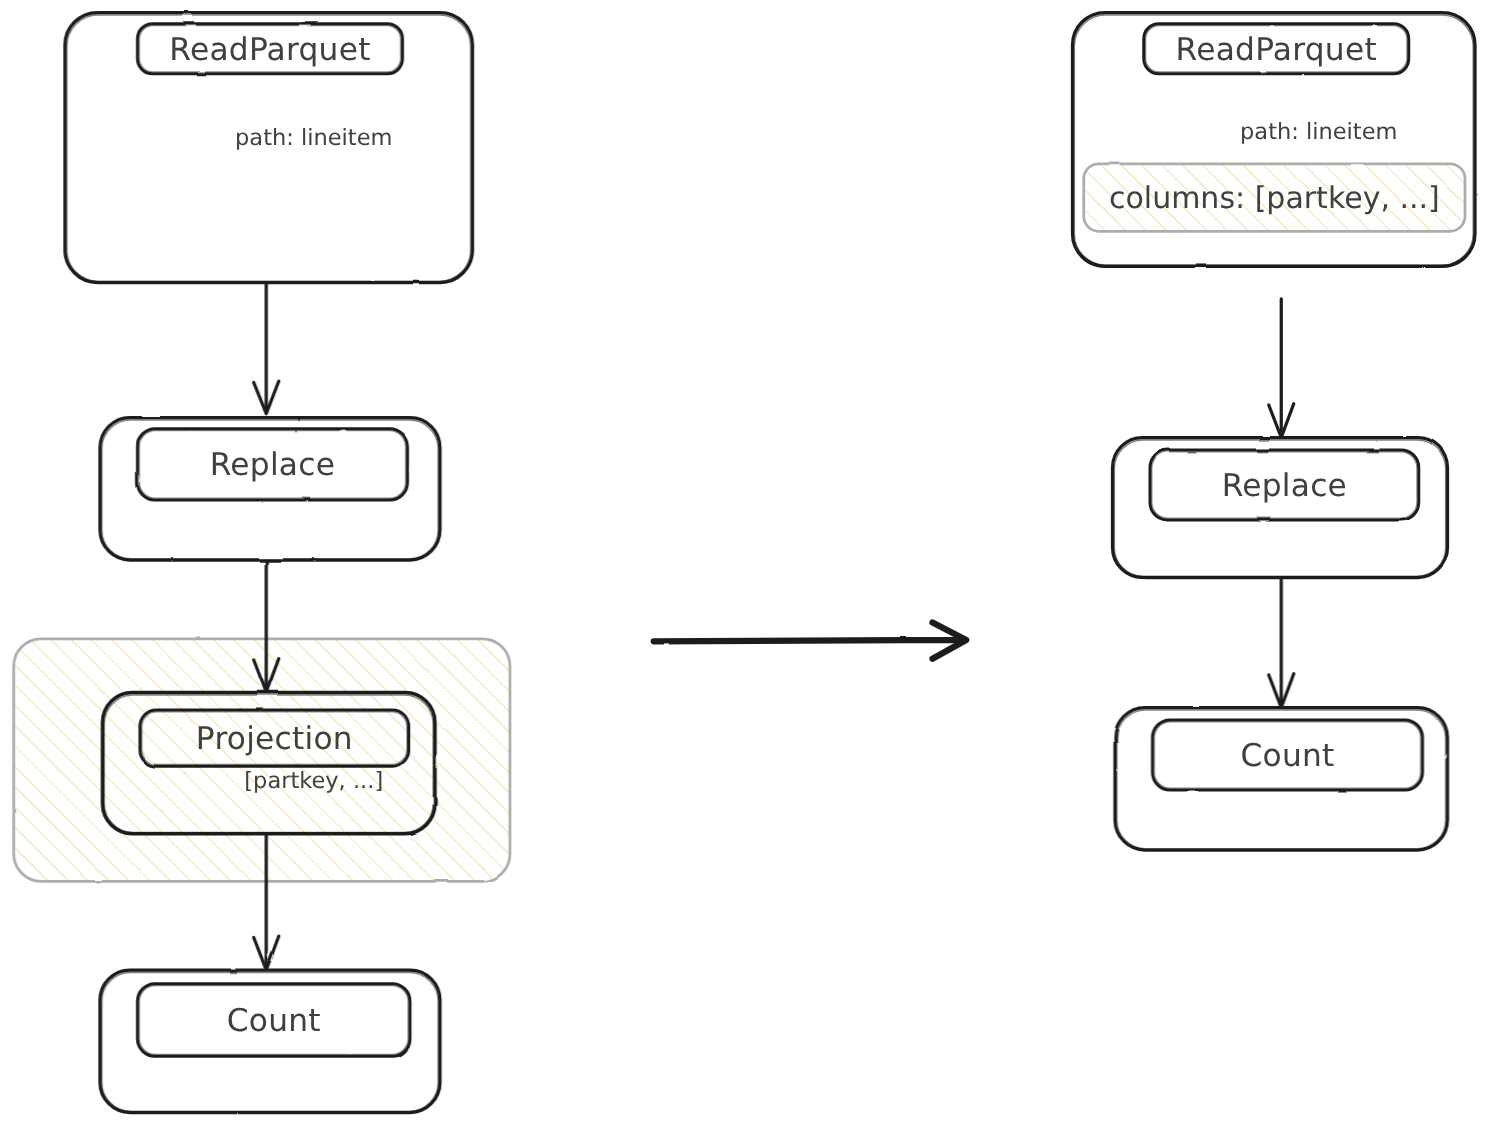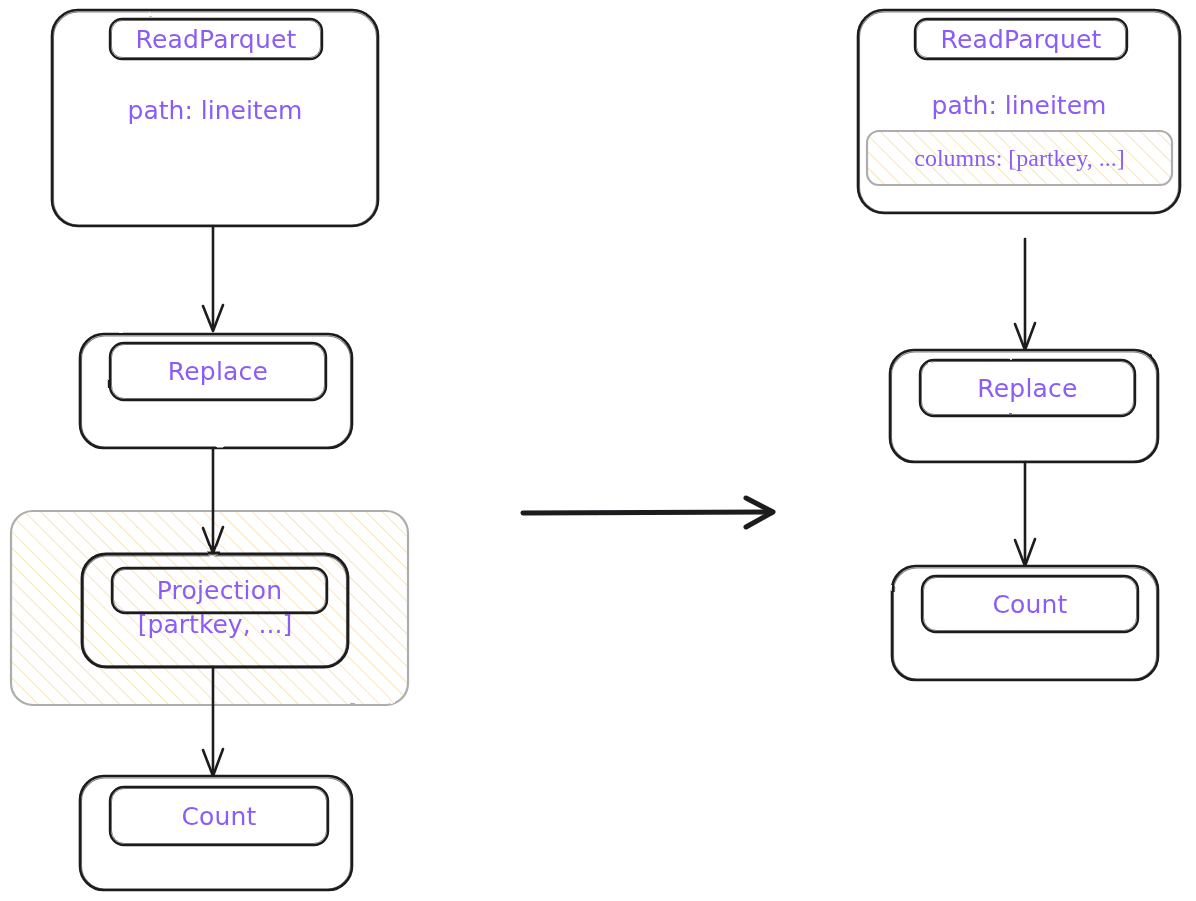--- a/index.html
+++ b/index.html
@@ -24,26 +24,26 @@
     top: 0;
     width: 1196px;
     height: 901px;
   }
   .node-label {
     position: absolute;
     display: flex;
     align-items: center;
     justify-content: center;
     font-family: "DejaVu Sans", sans-serif;
-    color: #8b5cf6;
+    color: #404040;
     white-space: nowrap;
     pointer-events: none;
   }
   .t-title   { font-size: 25px; letter-spacing: 0.2px; }
-  .t-body    { font-size: 25px; }
+  .t-body    { font-size: 18px; margin-left: 36px; }
   .hl-text   { font-size: 24px; }
 </style>
 </head>
 <body>
 
 <div id="canvas">
 
   <svg class="layer" viewBox="0 0 1196 901">
     <defs>
       <pattern id="hatch" width="11.5" height="11.5" patternUnits="userSpaceOnUse" patternTransform="rotate(-45)">
@@ -156,19 +156,19 @@
   <div class="node-label t-title" style="left:112px; top:568px; width:215px; height:45px;text-align:center;">Projection</div>
 
   <div class="node-label t-body" style="left:82px; top:604px; width:266px; height:40px;">[partkey, ...]</div>
 
   <div class="node-label t-title" style="left:110px; top:787px; width:218px; height:58px;">Count</div>
 
   <div class="node-label t-title" style="left:915px; top:19px; width:212px; height:40px;">ReadParquet</div>
 
   <div class="node-label t-body" style="left:858px; top:85px; width:322px; height:40px;">path: lineitem</div>
 
-  <div class="node-label hl-text" style="left:867px; top:131px; width:305px; height:54px;font-family:Liberation Serif, serif;">columns: [partkey, ...]</div>
+  <div class="node-label hl-text" style="left:867px; top:131px; width:305px; height:54px;">columns: [partkey, ...]</div>
 
   <div class="node-label t-title" style="left:920px; top:360px; width:215px; height:56px;">Replace</div>
 
   <div class="node-label t-title" style="left:922px; top:576px; width:216px; height:56px;">Count</div>
 
 </div>
 
 </body></html>

